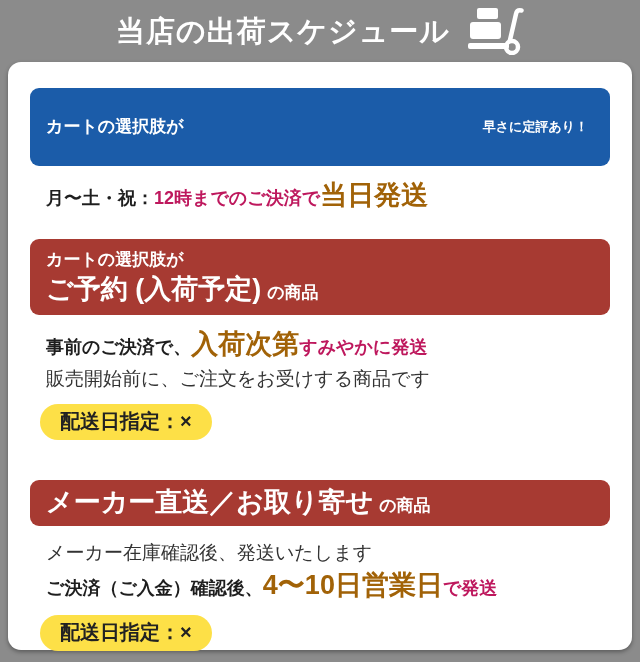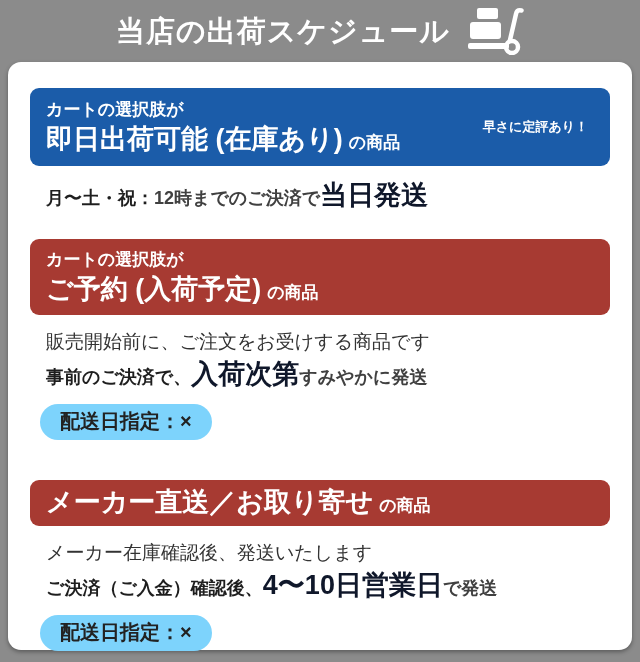--- a/index.html
+++ b/index.html
@@ -39,26 +39,26 @@
   .banner-preorder{height:76px;margin-top:24px;}
   .banner-backorder{height:46px;margin-top:40px;}
   .b-line1{font-size:17px;font-weight:700;line-height:1.55;}
   .b-line2{font-size:27px;font-weight:700;line-height:1.25;white-space:nowrap;}
   .b-suffix{font-size:17px;margin-left:6px;}
   .b-note{font-size:13px;font-weight:700;padding-right:4px;white-space:nowrap;}
   
   .tblock{margin:12px 0 0 16px;}
   .tline{margin:0;font-size:18px;font-weight:700;color:#1e1e1e;line-height:34px;white-space:nowrap;}
   .tline.plain{font-weight:400;font-size:19px;color:#333333;line-height:30px;}
-  .red{color:#404040;text-align:right;}
-  .redbig{color:#0f172a;font-size:27px;}
+  .red{color:#be185d;text-align:right;}
+  .redbig{color:#a16207;font-size:27px;}
   
   .pill{
     display:inline-block;margin:10px 0 0 10px;
-    background:#7dd3fc;border-radius:20px;
+    background:#fde047;border-radius:20px;
     padding:5px 20px 6px 20px;
     font-size:20px;font-weight:700;color:#222222;
     line-height:1.25;
   }
 </style>
 </head>
 <body>
 
 <div class="page">
 
@@ -73,39 +73,38 @@
         <path d="M44 33 L50 7 Q51 2.5 55.5 3.5" fill="none" stroke="#ffffff" stroke-width="4.5" stroke-linecap="round"></path>
       </svg>
     </span>
   </div>
 
   <div class="panel">
 
     <div class="banner banner-blue">
       <div>
         <div class="b-line1">カートの選択肢が</div>
-        <div class="b-line2"><span>即日出荷可能 (在庫あり)</span><span class="b-suffix">の商品</span></div>
       </div>
       <div class="b-note">早さに定評あり！</div>
     </div>
 
     <div class="tblock">
       <p class="tline"><span>月〜土・祝：</span><span class="red">12時までのご決済で</span><span class="redbig">当日発送</span></p>
     </div>
 
     <div class="banner banner-red banner-preorder">
       <div>
         <div class="b-line1">カートの選択肢が</div>
         <div class="b-line2"><span>ご予約 (入荷予定)</span><span class="b-suffix">の商品</span></div>
       </div>
     </div>
 
     <div class="tblock">
+      <p class="tline"><span>事前のご決済で、</span><span class="redbig">入荷次第</span><span class="red">すみやかに発送</span></p>
       <p class="tline plain">販売開始前に、ご注文をお受けする商品です</p>
-      <p class="tline"><span>事前のご決済で、</span><span class="redbig">入荷次第</span><span class="red">すみやかに発送</span></p>
     </div>
     <div>
       <span class="pill">配送日指定：×</span>
     </div>
 
     <div class="banner banner-red banner-backorder">
       <div class="b-line2"><span>メーカー直送／お取り寄せ</span><span class="b-suffix">の商品</span></div>
     </div>
 
     <div class="tblock">

